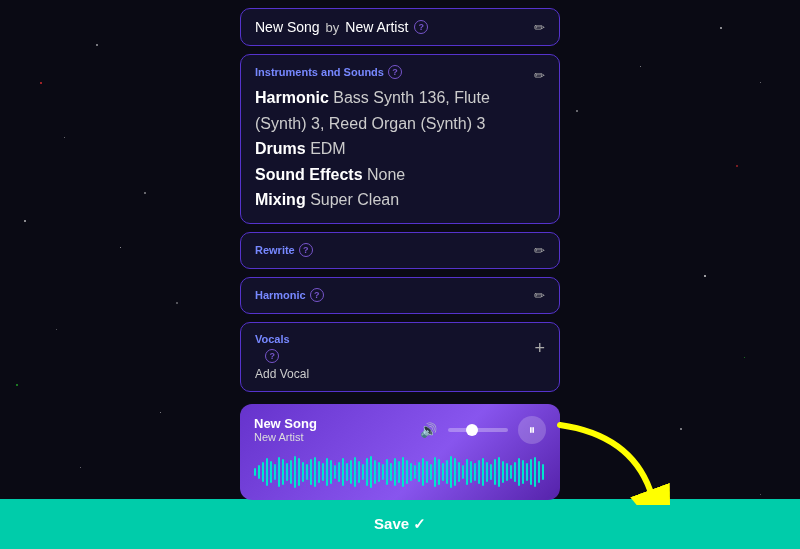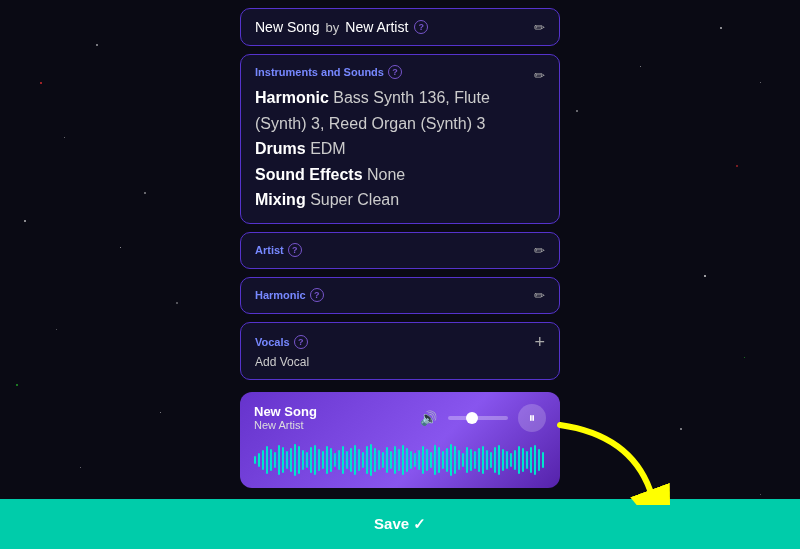--- a/index.html
+++ b/index.html
@@ -141,20 +141,21 @@
       align-items: center;
     }
 
     .vocals-label {
       color: #7788ff;
       font-size: 11px;
       font-weight: 600;
       display: flex;
       align-items: center;
       gap: 4px;
+      flex-direction: column;
     }
 
     .plus-icon {
       color: #aaa;
       font-size: 18px;
       cursor: pointer;
       line-height: 1;
     }
 
     .add-vocal-text {
@@ -359,21 +360,21 @@
       <div>
         <span class="bold">Mixing</span>
         <span> </span><span>Super Clean</span>
       </div>
     </div>
   </div>
 
   <div class="card">
     <div class="card-header">
       <div class="rewrite-label">
-        <span>Artist</span>
+        <span>Rewrite</span>
         <span class="help-icon">?</span>
       </div>
       <span class="edit-icon">✏</span>
     </div>
   </div>
 
   <div class="card">
     <div class="card-header">
       <div class="rearrange-label">
         <span>Harmonic</span>

